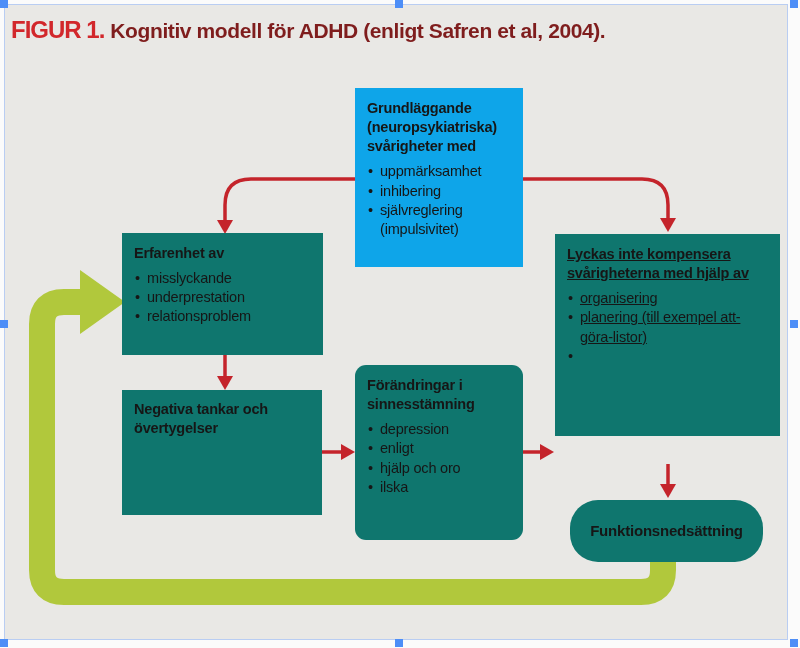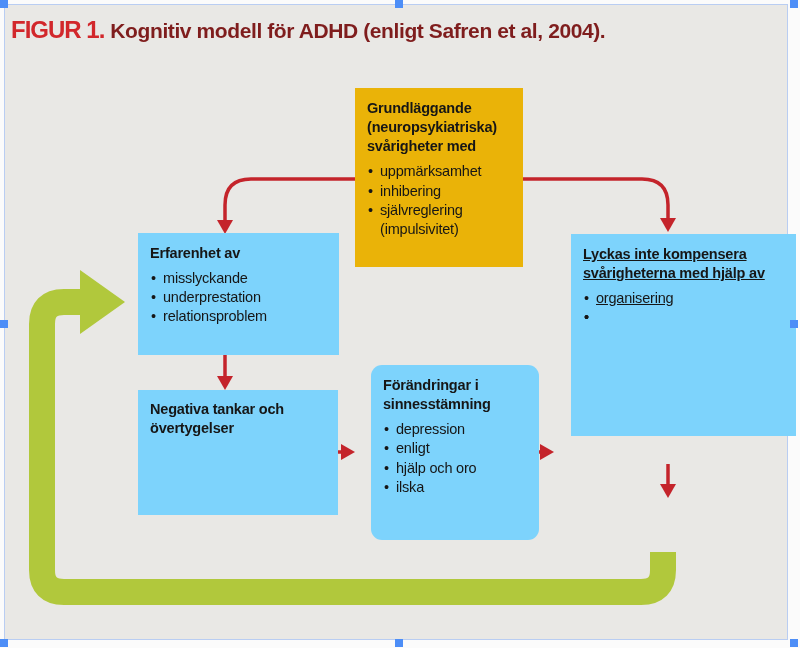--- a/index.html
+++ b/index.html
@@ -11,22 +11,22 @@
   .handle{position:absolute;width:8px;height:8px;background:#4d8ef7;z-index:30;}
   
   .fig-title{position:absolute;left:11px;top:16px;width:770px;white-space:nowrap;z-index:5;}
   .fig-label{color:#d2272b;font-weight:bold;font-size:24px;letter-spacing:-1px;}
   .fig-text{color:#7f1d1d;font-weight:bold;font-size:21px;letter-spacing:-0.4px;margin-left:6px;}
   
   .diagram-svg{position:absolute;left:0;top:0;z-index:1;}
   
   .box{position:absolute;z-index:10;box-sizing:border-box;padding:11px 12px;color:#161616;
        font-size:14.5px;line-height:1.32;letter-spacing:-0.2px;}
-  .box-green{background:#7dd3fc;margin-left:16px;}
-  .box-teal{background:#eab308;}
+  .box-green{background:#0f766e;}
+  .box-teal{background:#0ea5e9;}
   .box-heading{font-weight:bold;margin:0 0 6px 0;}
   .box ul{list-style:none;margin:0;padding:0;}
   .box li{position:relative;padding-left:13px;margin:0;}
   .box .dot{position:absolute;left:1px;}
   .box-note{margin:0;}
   .pill{border-radius:28px;display:flex;align-items:center;justify-content:center;
         text-align:center;font-weight:bold;font-size:15px;padding:0;}
 </style>
 </head>
 <body>
@@ -88,33 +88,36 @@
       <li><span class="dot">•</span><span>misslyckande</span></li>
       <li><span class="dot">•</span><span>underprestation</span></li>
       <li><span class="dot">•</span><span>relationsproblem</span></li>
     </ul>
   </div>
 
   <div class="box box-green" style="left:555px;top:234px;width:225px;height:202px;text-decoration:underline;">
     <p class="box-heading">Lyckas inte kompensera svårigheterna med hjälp av</p>
     <ul>
       <li><span class="dot">•</span><span>organisering</span></li>
-      <li><span class="dot">•</span></li>
+      <li><span class="dot">•</span><span>planering (till exempel att-göra-listor)</span></li>
       <li><span class="dot">•</span></li>
     </ul>
   </div>
 
   <div class="box box-green" style="left:122px;top:390px;width:200px;height:125px;padding-top:10px;">
     <p class="box-heading">Negativa tankar och övertygelser</p>
   </div>
 
   <div class="box box-green" style="left:355px;top:365px;width:168px;height:175px;border-radius:11px;">
     <p class="box-heading">Förändringar i sinnesstämning</p>
     <ul>
       <li><span class="dot">•</span><span>depression</span></li>
       <li><span class="dot">•</span><span>enligt</span></li>
       <li><span class="dot">•</span><span>hjälp och oro</span></li>
       <li><span class="dot">•</span><span>ilska</span></li>
     </ul>
   </div>
 
+  <div class="box box-green pill" style="left:570px;top:500px;width:193px;height:62px;">
+    <span>Funktionsnedsättning</span>
+  </div>
 
 </div>
 
 </body></html>

